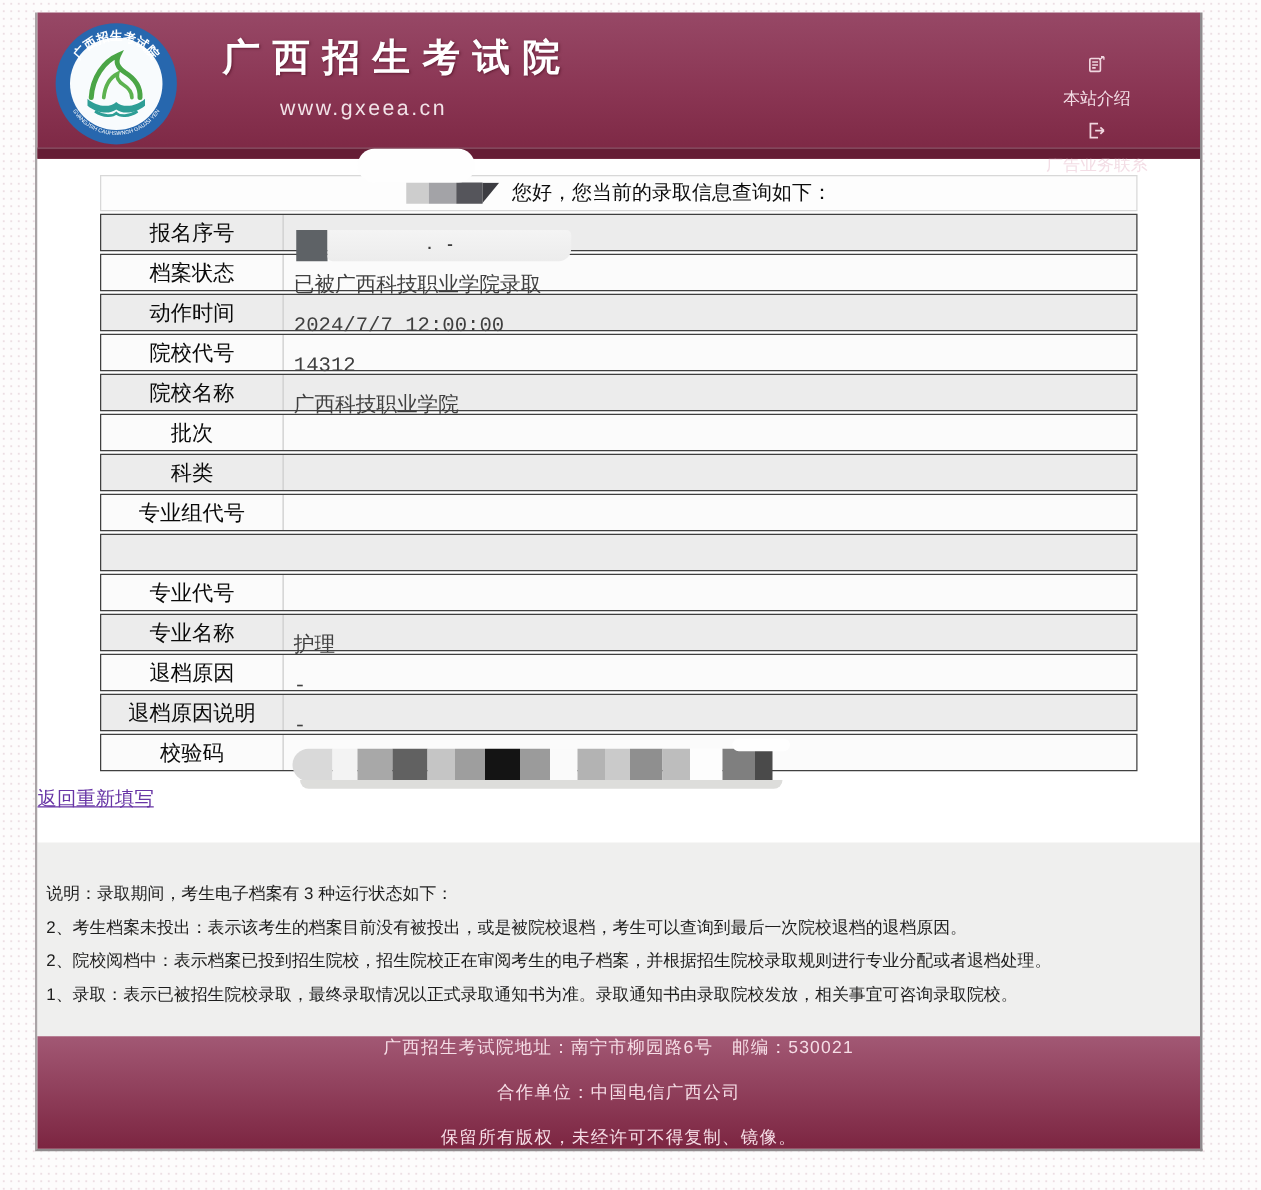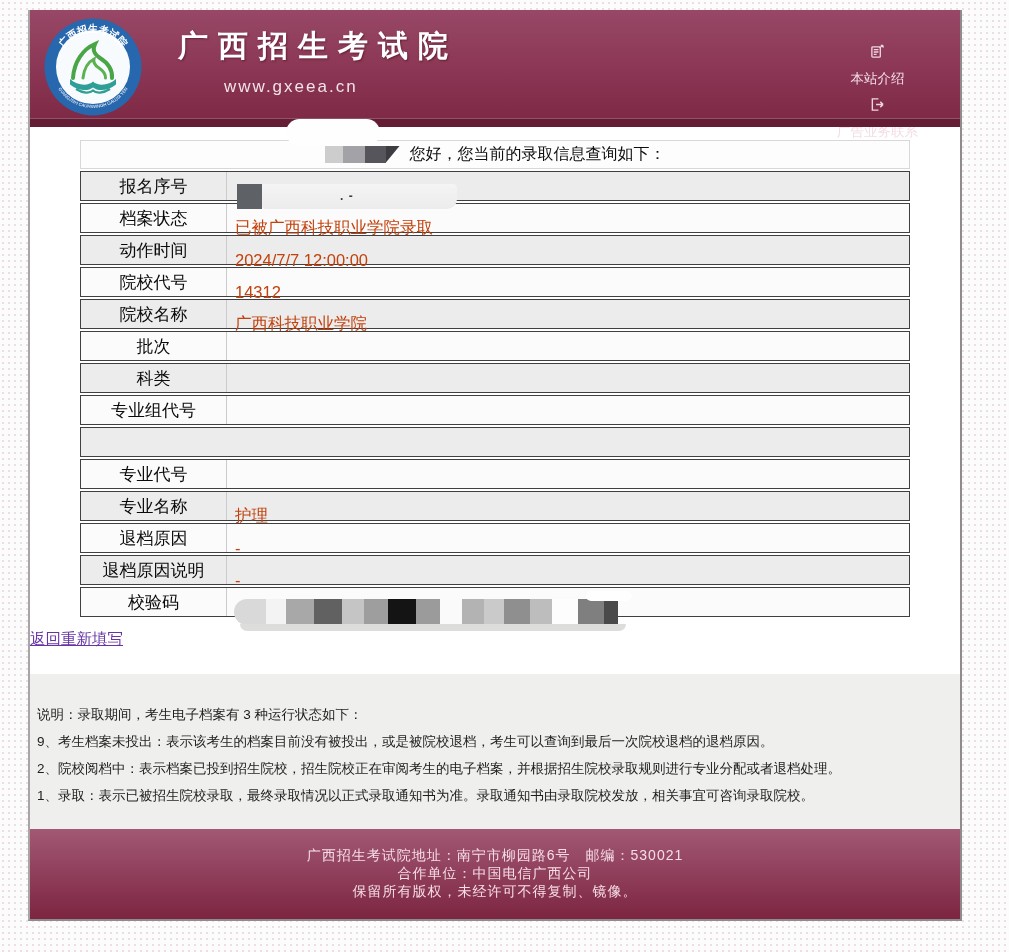--- a/index.html
+++ b/index.html
@@ -127,22 +127,22 @@
     justify-content: center;
     font-size: 17px;
     color: #0a0a0a;
   }
   .cell.value {
     flex: 1;
     display: flex;
     align-items: center;
     padding-left: 8px;
     font-size: 16.5px;
-    color: #c2410c;
-    font-family: Liberation Sans, sans-serif;
+    color: #404040;
+    font-family: Liberation Mono, monospace;
     margin-top: 20px;
   }
   
   .serial-redaction { display: flex; align-items: center; margin-left: 2px; }
   .serial-redaction .dark { width: 25px; height: 25px; background: #5e6266; }
   .serial-redaction .light {
     position: relative;
     width: 195px; height: 25px;
     background: linear-gradient(#f4f4f4, #ececec);
     border-radius: 0 4px 10px 4px;
@@ -203,21 +203,21 @@
     white-space: nowrap;
   }
   
   .foot {
     height: 90px;
     background: linear-gradient(#a25874, #7c2541);
     display: flex;
     flex-direction: column;
     align-items: center;
     justify-content: center;
-    gap: 0;
+    gap: 18px;
   }
   .foot p {
     color: #f6dde6;
     font-size: 14px;
     letter-spacing: 1px;
     white-space: nowrap;
   }
 </style>
 </head>
 <body>
@@ -398,21 +398,21 @@
       </div>
     </div>
 
     <div class="back-wrap">
       <a class="back-link">返回重新填写</a>
     </div>
   </main>
 
   <section class="notes">
     <p>说明：录取期间，考生电子档案有 3 种运行状态如下：</p>
-    <p>9、考生档案未投出：表示该考生的档案目前没有被投出，或是被院校退档，考生可以查询到最后一次院校退档的退档原因。</p>
+    <p>2、考生档案未投出：表示该考生的档案目前没有被投出，或是被院校退档，考生可以查询到最后一次院校退档的退档原因。</p>
     <p>2、院校阅档中：表示档案已投到招生院校，招生院校正在审阅考生的电子档案，并根据招生院校录取规则进行专业分配或者退档处理。</p>
     <p>1、录取：表示已被招生院校录取，最终录取情况以正式录取通知书为准。录取通知书由录取院校发放，相关事宜可咨询录取院校。</p>
   </section>
 
   <footer class="foot">
     <p>广西招生考试院地址：南宁市柳园路6号　邮编：530021</p>
     <p>合作单位：中国电信广西公司</p>
     <p>保留所有版权，未经许可不得复制、镜像。</p>
   </footer>
 

